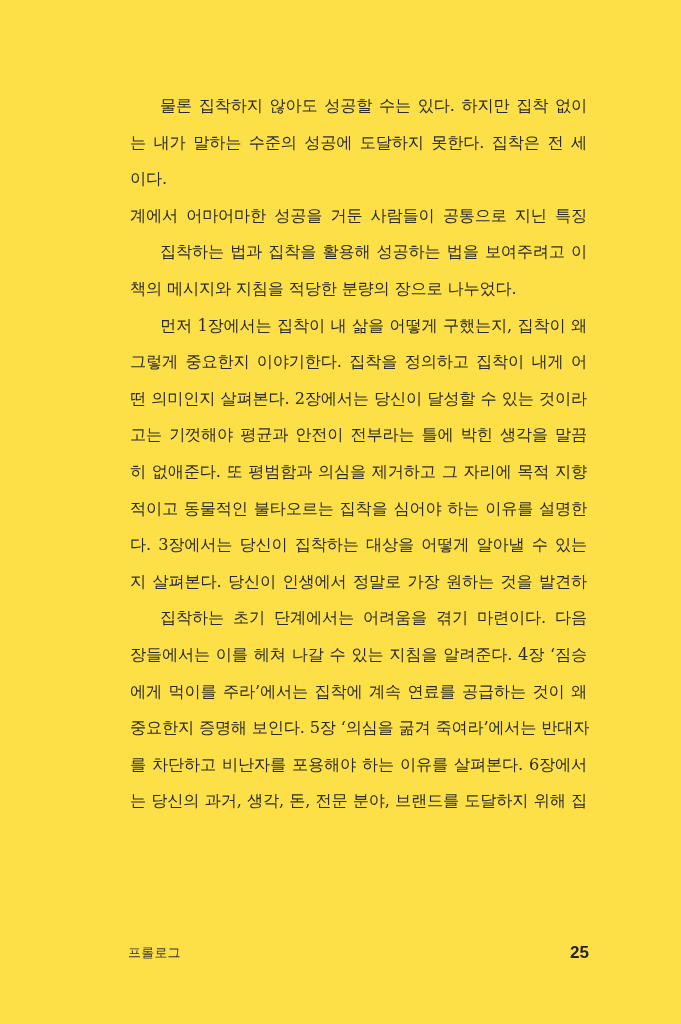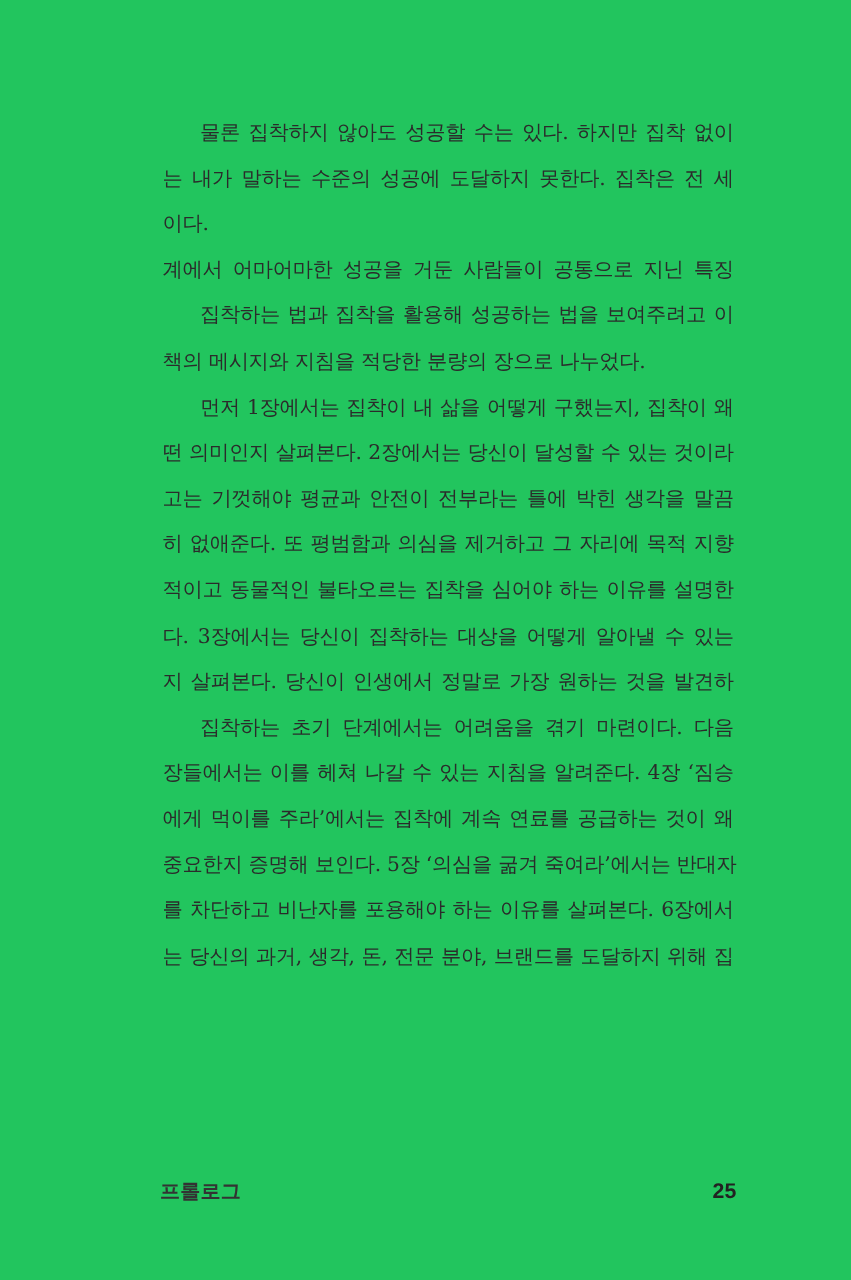--- a/index.html
+++ b/index.html
@@ -13,21 +13,21 @@
       position: relative;
       overflow: hidden;
       color: #2b2b2b;
       font-family: "DejaVu Serif", "Liberation Serif", serif;
     }
     .page {
       position: absolute;
       left: 0; top: 0;
       width: 681px;
       height: 1024px;
-      background: #22c55e;
+      background: #fde047;
     }
     .body-text {
       position: absolute;
       left: 130px;
       top: 88px;
       width: 457px;
     }
     .line {
       height: 36.6px;
       line-height: 36.6px;
@@ -48,22 +48,22 @@
       left: 128px;
       right: 92px;
       top: 938px;
       height: 30px;
       display: flex;
       justify-content: space-between;
       align-items: center;
     }
     .running-title {
       font-family: "DejaVu Sans", "Liberation Sans", sans-serif;
-      font-size: 16px;
-      font-weight: bold;
+      font-size: 13px;
+      font-weight: normal;
       color: #333333;
       letter-spacing: 0.2px;
     }
     .page-number {
       font-family: "Liberation Sans", "DejaVu Sans", sans-serif;
       font-size: 17px;
       font-weight: bold;
       color: #222222;
       margin-left: 21px;
     }
@@ -76,20 +76,21 @@
 
     <div class="line indent">물론 집착하지 않아도 성공할 수는 있다. 하지만 집착 없이</div>
     <div class="line">는 내가 말하는 수준의 성공에 도달하지 못한다. 집착은 전 세</div>
     <div class="line last">이다.</div>
     <div class="line">계에서 어마어마한 성공을 거둔 사람들이 공통으로 지닌 특징</div>
 
     <div class="line indent">집착하는 법과 집착을 활용해 성공하는 법을 보여주려고 이</div>
     <div class="line last">책의 메시지와 지침을 적당한 분량의 장으로 나누었다.</div>
 
     <div class="line indent">먼저 1장에서는 집착이 내 삶을 어떻게 구했는지, 집착이 왜</div>
+    <div class="line">그렇게 중요한지 이야기한다. 집착을 정의하고 집착이 내게 어</div>
     <div class="line">떤 의미인지 살펴본다. 2장에서는 당신이 달성할 수 있는 것이라</div>
     <div class="line">고는 기껏해야 평균과 안전이 전부라는 틀에 박힌 생각을 말끔</div>
     <div class="line">히 없애준다. 또 평범함과 의심을 제거하고 그 자리에 목적 지향</div>
     <div class="line">적이고 동물적인 불타오르는 집착을 심어야 하는 이유를 설명한</div>
     <div class="line">다. 3장에서는 당신이 집착하는 대상을 어떻게 알아낼 수 있는</div>
     <div class="line">지 살펴본다. 당신이 인생에서 정말로 가장 원하는 것을 발견하</div>
 
     <div class="line indent">집착하는 초기 단계에서는 어려움을 겪기 마련이다. 다음</div>
     <div class="line">장들에서는 이를 헤쳐 나갈 수 있는 지침을 알려준다. 4장 ‘짐승</div>
     <div class="line">에게 먹이를 주라’에서는 집착에 계속 연료를 공급하는 것이 왜</div>

